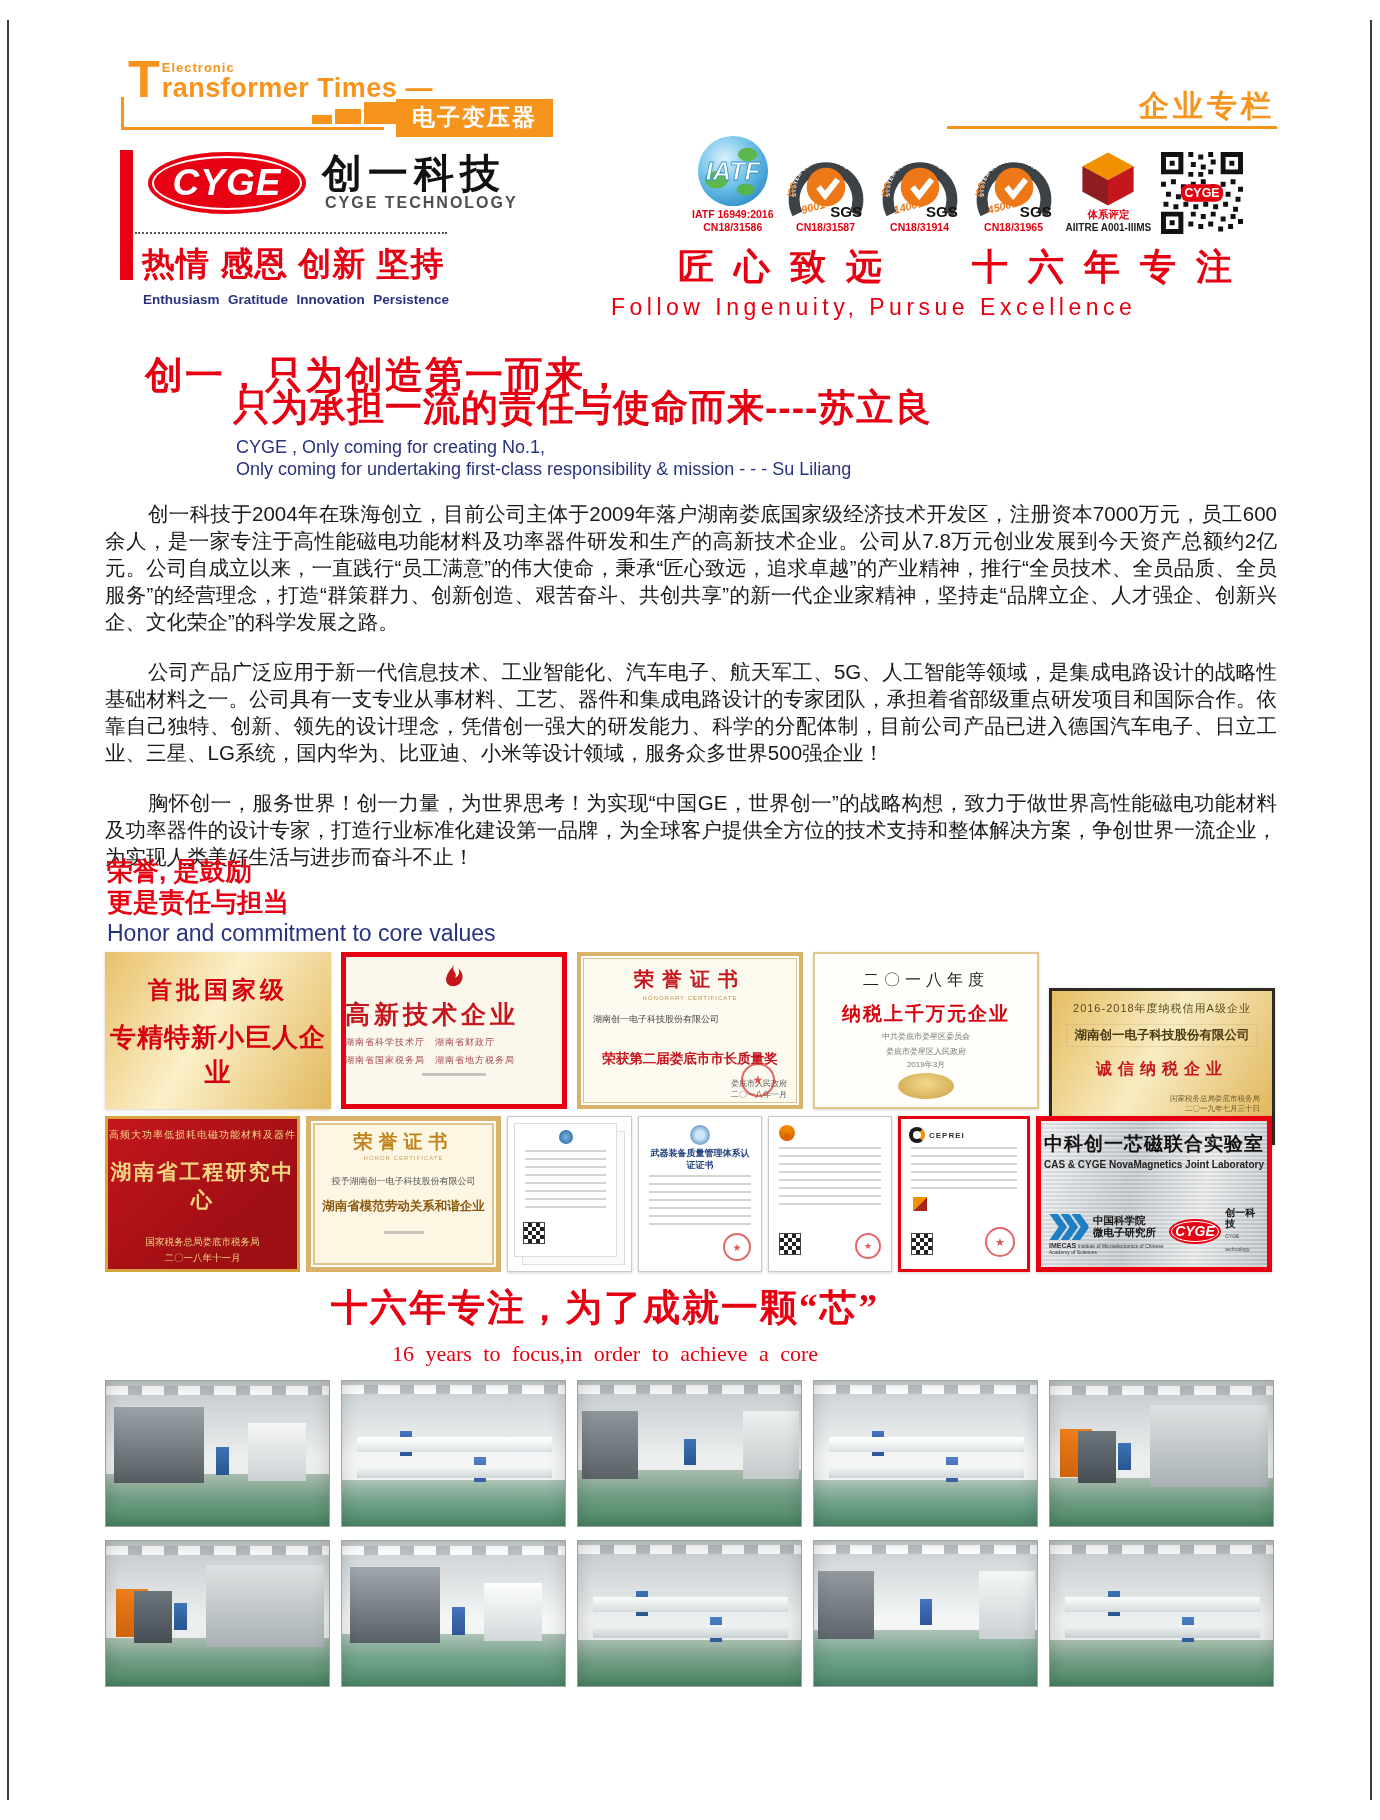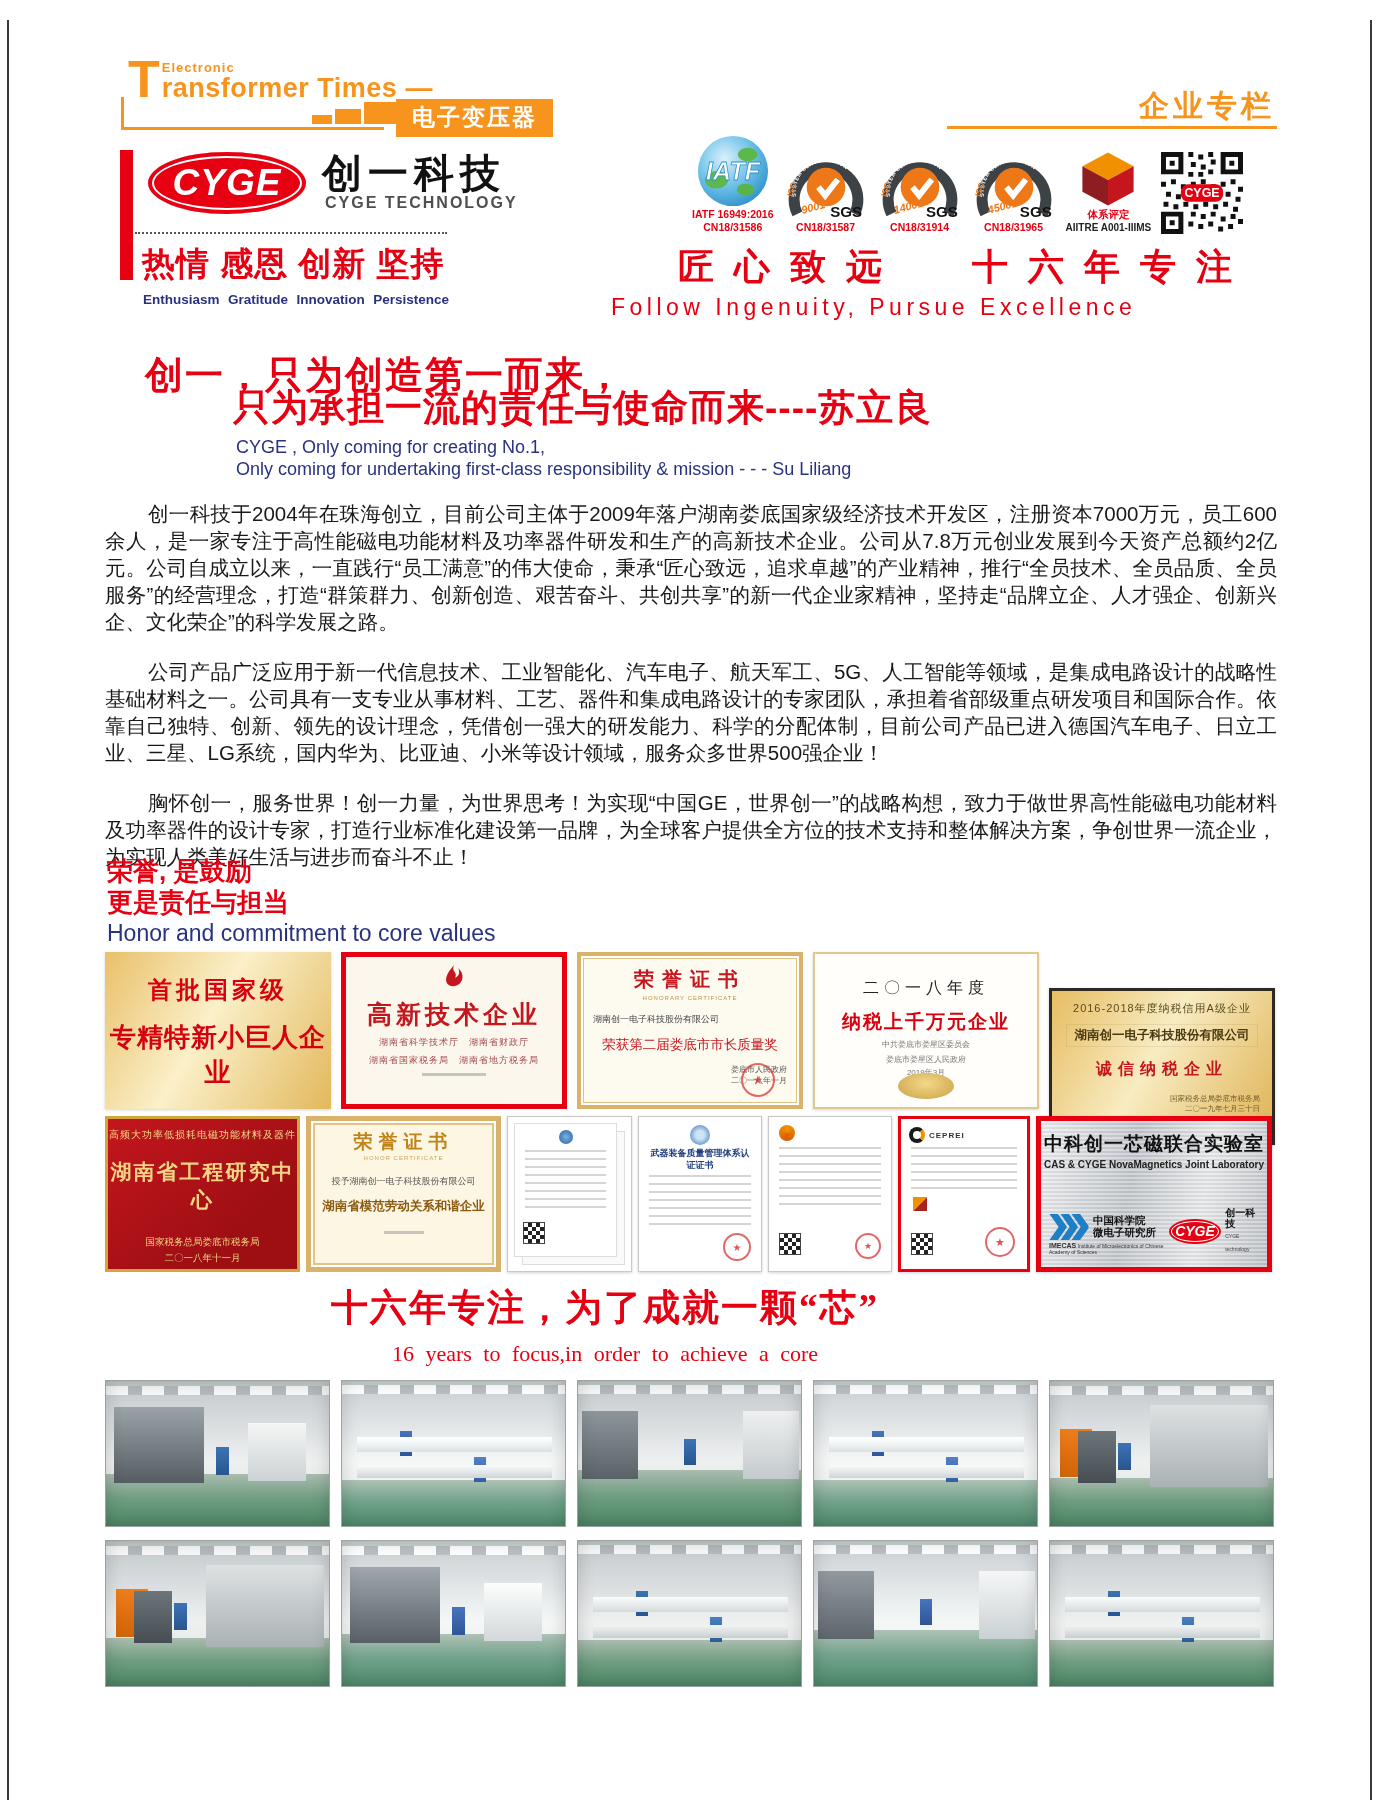--- a/index.html
+++ b/index.html
@@ -90,36 +90,36 @@
      repeating-linear-gradient(180deg,#b9b9b9 0 2px,transparent 2px 8px);opacity:.6;}
   .qr-mini{position:absolute;width:20px;height:20px;background:
      repeating-conic-gradient(#222 0 25%,#fff 0 50%);background-size:8px 8px;border:1px solid #444;}
 
   .a1{background:linear-gradient(120deg,#e9c06a,#fbf0c9 45%,#e2b85c);padding-top:22px;text-align:center;}
   .a1-t1{color:#d6000f;font-size:24px;font-weight:bold;letter-spacing:4px;}
   .a1-t2{color:#d6000f;font-size:26px;font-weight:bold;margin-top:14px;letter-spacing:1px;}
   .a1-t3{color:#c23;font-size:9px;margin-top:22px;}
 
   .a2{background:#fbf7ec;border:4px solid #e60012;box-shadow:inset 0 0 0 1px #e60012;
-      text-align:center;padding-top:8px;}
+      padding-top:8px;}
   .a2 .flame{display:block;margin:0 auto;}
   .a2-title{color:#c5161d;font-size:25px;font-weight:bold;letter-spacing:4px;margin-top:2px;}
   .a2-org{color:#a5484d;font-size:9px;margin-top:5px;letter-spacing:1px;}
   .a2 .bar{width:70px;margin-top:6px;}
 
   .a3{background:#fdfaf0;border:4px solid #d9b36a;box-shadow:inset 0 0 0 2px #fff,inset 0 0 0 3px #e0c083;
       padding:10px 12px 0;text-align:center;}
   .a3-title{color:#c5161d;font-size:20px;font-weight:bold;letter-spacing:8px;}
   .a3-sub{color:#b89548;font-size:6px;letter-spacing:1px;margin-top:2px;}
   .a3-holder{color:#444;font-size:9px;text-align:left;margin-top:12px;}
-  .a3-body{color:#c5161d;font-size:13.5px;font-weight:normal;margin-top:10px;}
+  .a3-body{color:#c5161d;font-size:13.5px;font-weight:bold;margin-top:24px;}
   .a3-foot{color:#555;font-size:8px;text-align:right;margin-top:10px;line-height:11px;}
   .a3 .seal{right:24px;bottom:8px;}
 
-  .a4{background:#fffefa;border:2px solid #e0c98f;text-align:center;padding-top:24px;}
+  .a4{background:#fffefa;border:2px solid #e0c98f;text-align:center;padding-top:16px;}
   .a4-t1{color:#222;font-size:16px;letter-spacing:5px;}
   .a4-t2{color:#d6000f;font-size:19px;font-weight:bold;letter-spacing:2px;margin-top:10px;}
   .a4-org{color:#777;font-size:8px;margin-top:4px;}
   .a4-date{color:#777;font-size:8px;margin-top:2px;}
   .a4-emblem{position:absolute;left:50%;bottom:8px;width:56px;height:26px;margin-left:-28px;
      background:radial-gradient(ellipse at 50% 40%,#f3d98a,#caa045);border-radius:50%;}
 
   .a5{background:linear-gradient(120deg,#e6bd62,#f8ecc2 45%,#dfb254);border:3px solid #2e2a22;
       text-align:center;padding-top:10px;margin-top:36px;}
   .a5-t1{color:#5a4a1e;font-size:11px;letter-spacing:1px;}

